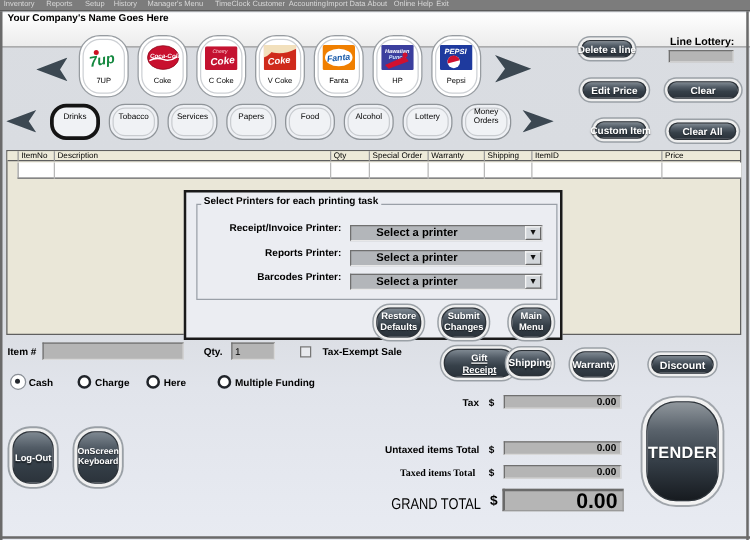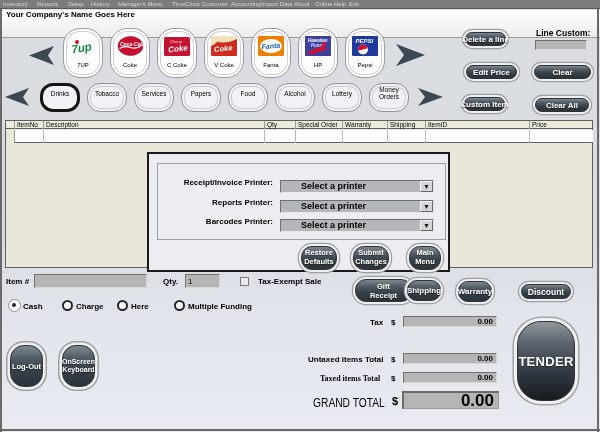--- a/index.html
+++ b/index.html
@@ -156,25 +156,25 @@
         <text x="3.5" y="7" font-size="6" fill="#fff" font-style="italic" font-weight="bold">PEPSI</text>
         <circle cx="11" cy="13.5" r="5" fill="#fff"></circle>
         <path d="M6 13.5 A5 5 0 0 1 16 13.5 Z" fill="#d01030" transform="rotate(-15 11 13.5)"></path>
         <path d="M6 14.5 A5 5 0 0 0 16 14.5 L16 15 A5 5 0 0 1 6 15 Z" fill="#1e3a9e" transform="rotate(-15 11 13.5)"></path>
       </svg>
     </div>
     <div class="tx">Pepsi</div>
   </div>
 
 <div class="dbtn" style="left:465px;top:32px;width:41px;height:14px;border-radius:7px;font-size:8px;">Delete a line</div>
-<div class="blab" style="left:536px;top:28px;font-size:8.5px;">Line Custom:</div>
+<div class="blab" style="left:536px;top:28px;font-size:8.5px;">Line Lottery:</div>
 <div class="inp" style="left:535px;top:40px;width:52px;height:10px;"></div>
 <div class="dbtn" style="left:466px;top:65px;width:51px;height:14px;border-radius:7px;font-size:8px;">Edit Price</div>
 <div class="dbtn" style="left:534px;top:65px;width:57px;height:14px;border-radius:7px;font-size:8px;">Clear</div>
-<div class="dbtn" style="left:464px;top:97px;width:41px;height:14px;border-radius:7px;font-size:8px;">Custom Item</div>
+<div class="dbtn" style="left:476px;top:97px;width:41px;height:14px;border-radius:7px;font-size:8px;">Custom Item</div>
 <div class="dbtn" style="left:535px;top:98px;width:54px;height:14px;border-radius:7px;font-size:8px;">Clear All</div>
 
 <svg class="arr" style="left:5px;top:88px;" width="24" height="18">
     <polygon points="24,0 0,9 24,18 18,9" fill="#3c4852"></polygon>
   </svg>
 <svg class="arr" style="left:418px;top:88px;" width="25" height="18">
     <polygon points="0,0 25,9 0,18 7,9" fill="#3c4852"></polygon>
   </svg>
 
 <div class="cbtn sel" style="left:40px;top:83px;">Drinks</div>
@@ -202,39 +202,40 @@
   <div class="rs" style="left:258px;"></div>
   <div class="rs" style="left:289px;"></div>
   <div class="rs" style="left:336px;"></div>
   <div class="rs" style="left:381px;"></div>
   <div class="rs" style="left:419px;"></div>
   <div class="rs" style="left:523px;"></div>
 </div>
 
 <div id="dlg">
   <div id="fs"></div>
+  <div id="fslab" style="left:12px;top:2px;">Select Printers for each printing task</div>
   <div class="dlab" style="top:24px;">Receipt/Invoice Printer:</div>
   <div class="drop" style="top:26px;">Select a printer<span class="ar">▼</span></div>
   <div class="dlab" style="top:44px;text-align:center;">Reports Printer:</div>
   <div class="drop" style="top:46px;">Select a printer<span class="ar">▼</span></div>
   <div class="dlab" style="top:63px;">Barcodes Printer:</div>
   <div class="drop" style="top:65px;">Select a printer<span class="ar">▼</span></div>
   <div class="dbtn" style="left:152px;top:92px;width:36px;height:24px;border-radius:11px;font-size:7.5px;line-height:1.15;">Restore<br>Defaults</div>
   <div class="dbtn" style="left:204px;top:92px;width:36px;height:24px;border-radius:11px;font-size:7.5px;line-height:1.15;">Submit<br>Changes</div>
   <div class="dbtn" style="left:260px;top:92px;width:32px;height:24px;border-radius:11px;font-size:7.5px;line-height:1.15;">Main<br>Menu</div>
 </div>
 
 <div class="blab" style="left:6px;top:277px;">Item #</div>
 <div class="inp" style="left:34px;top:274px;width:113px;height:14px;"></div>
 <div class="blab" style="left:163px;top:277px;">Qty.</div>
 <div class="inp" style="left:185px;top:274px;width:35px;height:14px;padding-left:2px;">1</div>
 <div class="chk" style="left:240px;top:277px;"></div>
 <div class="blab" style="left:258px;top:277px;">Tax-Exempt Sale</div>
 
-<div class="dbtn" style="left:355px;top:279px;width:57px;height:23px;border-radius:11px;font-size:7.5px;line-height:1.2;">Gift<br>Receipt</div>
+<div class="dbtn" style="left:355px;top:279px;width:57px;height:23px;border-radius:11px;font-size:7.5px;line-height:1.2;text-decoration:underline;">Gift<br>Receipt</div>
 <div class="dbtn" style="left:407px;top:280px;width:34px;height:21px;border-radius:10px;font-size:8px;">Shipping</div>
 <div class="dbtn" style="left:458px;top:281px;width:34px;height:21px;border-radius:10px;font-size:8px;">Warranty</div>
 <div class="dbtn" style="left:521px;top:284px;width:50px;height:15px;border-radius:7.5px;font-size:8.5px;">Discount</div>
 
 <div class="radio on" style="left:8px;top:299px;"></div>
 <div class="blab" style="left:23px;top:302px;">Cash</div>
 <div class="radio" style="left:62px;top:300px;"></div>
 <div class="blab" style="left:76px;top:302px;">Charge</div>
 <div class="radio" style="left:117px;top:300px;"></div>
 <div class="blab" style="left:131px;top:302px;">Here</div>

